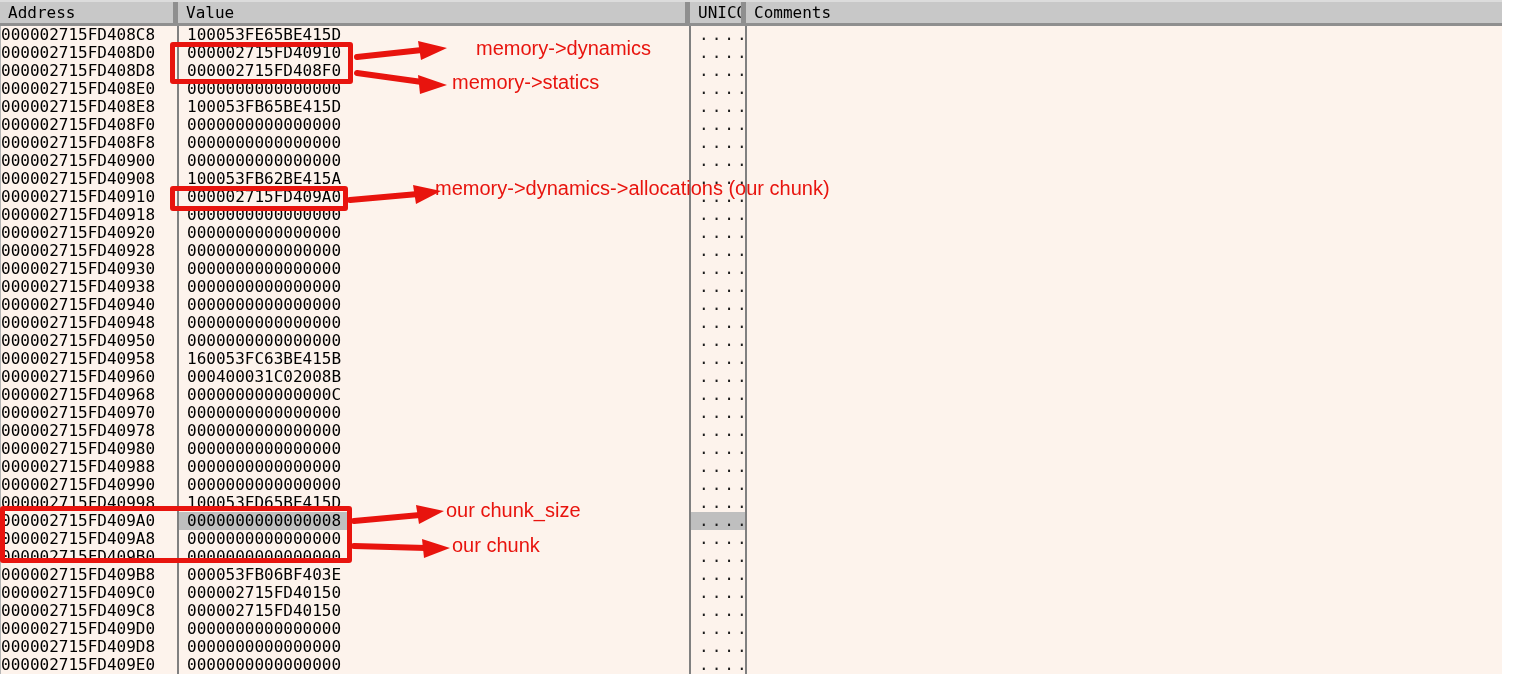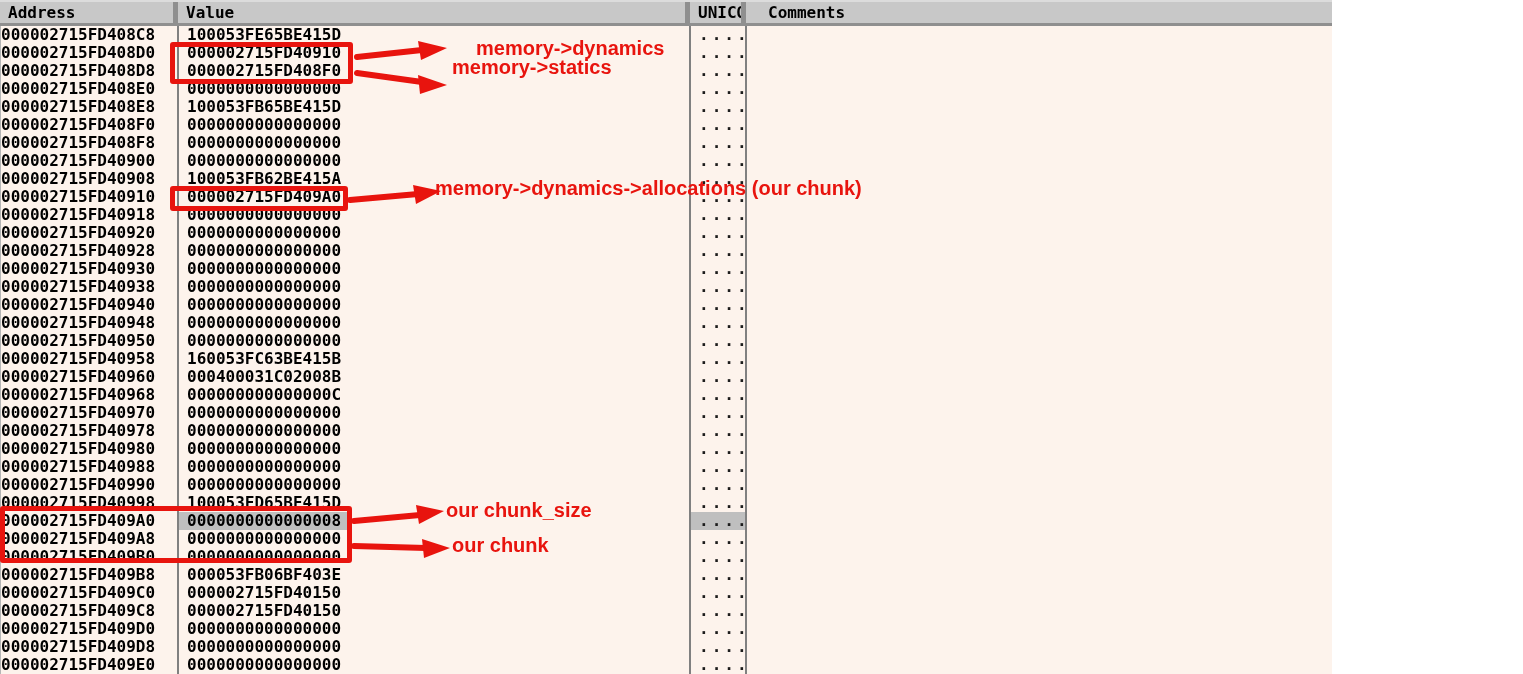--- a/index.html
+++ b/index.html
@@ -8,39 +8,38 @@
     --header_border:#8f8f8f;
     --body_bg:#fdf3ec;
     --grid_line:#808080;
     --selection_bg:#bfbfbf;
     --text:#000000;
     --dots:#1c1c1c;
   }
   *{box-sizing:border-box;margin:0;padding:0;}
   html,body{width:1523px;height:674px;overflow:hidden;background:#fff;}
   .app{
-    position:relative;width:1332px;height:674px;overflow:hidden;
+    position:relative;width:1502px;height:674px;overflow:hidden;
     background:var(--body_bg);
     font-family:"DejaVu Sans Mono","Liberation Mono",monospace;
     color:var(--text);
-    font-weight:bold;
   }
   
   .hdr{
     position:absolute;left:0;top:0;width:100%;height:26px;
     display:flex;background:var(--header_bg);
     border-top:2px solid #dcdcdc;
     border-bottom:3px solid var(--header_border);
     font-size:16px;line-height:21px;
   }
   .hcell{flex:0 0 auto;padding-left:8px;white-space:nowrap;overflow:hidden;border-right:5px solid var(--header_border);}
   .hcell.addr{width:178px;}
   .hcell.val{width:512px;}
   .hcell.unic{width:56px;}
-  .hcell.cmt{flex:1 1 auto;border-right:none;padding-left:22px;border-radius:7px;}
+  .hcell.cmt{flex:1 1 auto;border-right:none;padding-left:8px;border-radius:7px;}
   
   .tbody{
     position:absolute;left:0;top:26px;width:100%;height:648px;
     border-left:1px solid #b5b5b5;
   }
   .row{display:flex;height:18px;line-height:18px;font-size:16px;white-space:nowrap;}
   .cell{flex:0 0 auto;overflow:hidden;}
   .cell.addr{width:178px;border-right:2px solid var(--grid_line);}
   .cell.val{width:512px;border-right:2px solid var(--grid_line);}
   .cell.val .vtxt{display:inline-block;padding:0 7px 0 8px;text-align:right;}
@@ -52,21 +51,21 @@
   .ann-box{position:absolute;border:5px solid var(--annotation_red);border-radius:3px;pointer-events:none;}
   .box1{left:170px;top:42px;width:183px;height:42px;}
   .box2{left:170px;top:186px;width:178px;height:25px;}
   .box3{left:0px;top:506px;width:352px;height:57px;}
   .ann-label{
     position:absolute;color:var(--annotation_red);
     font-family:"Liberation Sans","DejaVu Sans",sans-serif;
     font-size:20px;line-height:23px;white-space:nowrap;pointer-events:none;
   }
   .lab1{left:476px;top:37px;}
-  .lab2{left:452px;top:56px;}
+  .lab2{left:452px;top:71px;}
   .lab3{left:435px;top:177px;text-align:center;}
   .lab4{left:446px;top:499px;}
   .lab5{left:452px;top:534px;}
   .arrows{position:absolute;left:0;top:0;width:1523px;height:674px;pointer-events:none;}
 </style>
 </head>
 <body>
 
 <div class="app">
 

